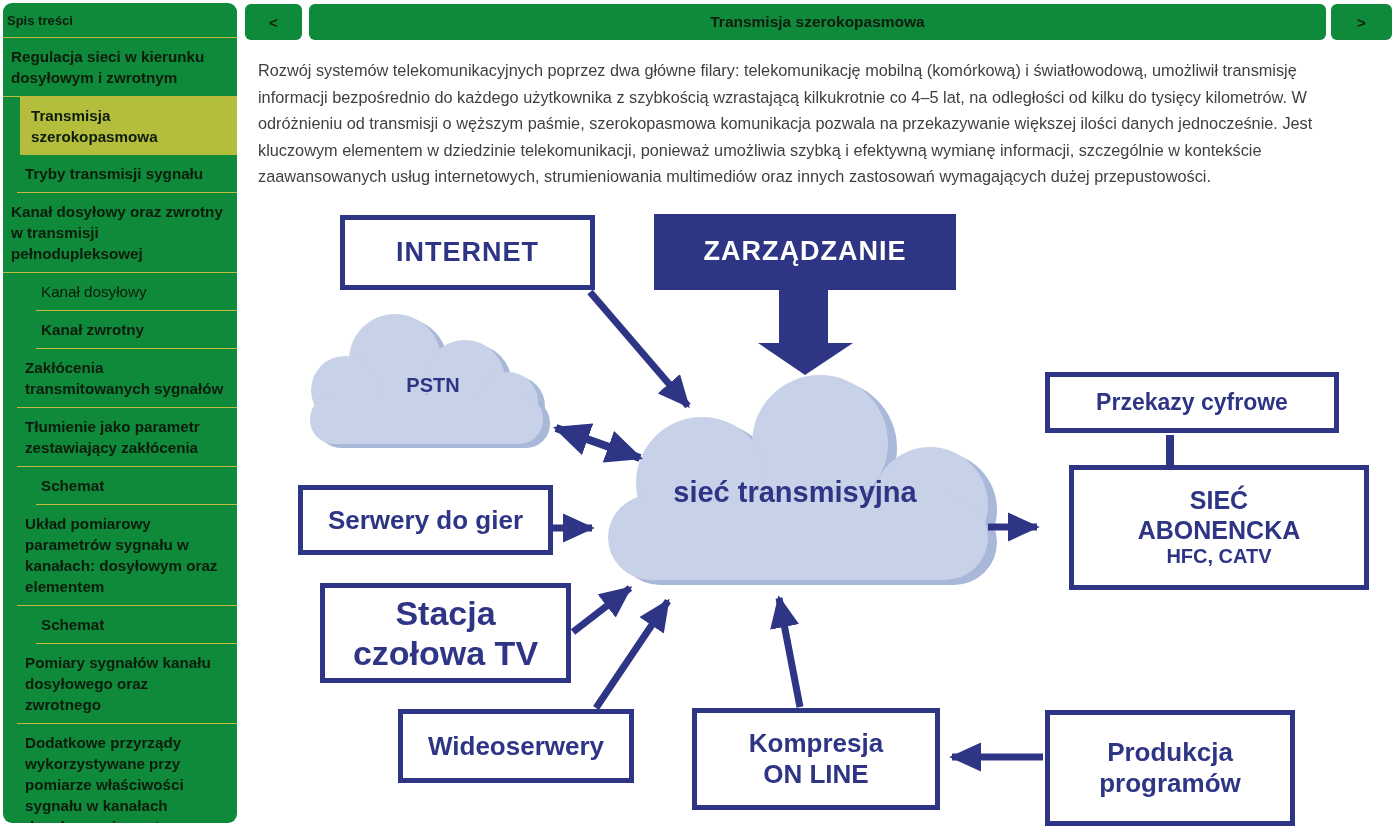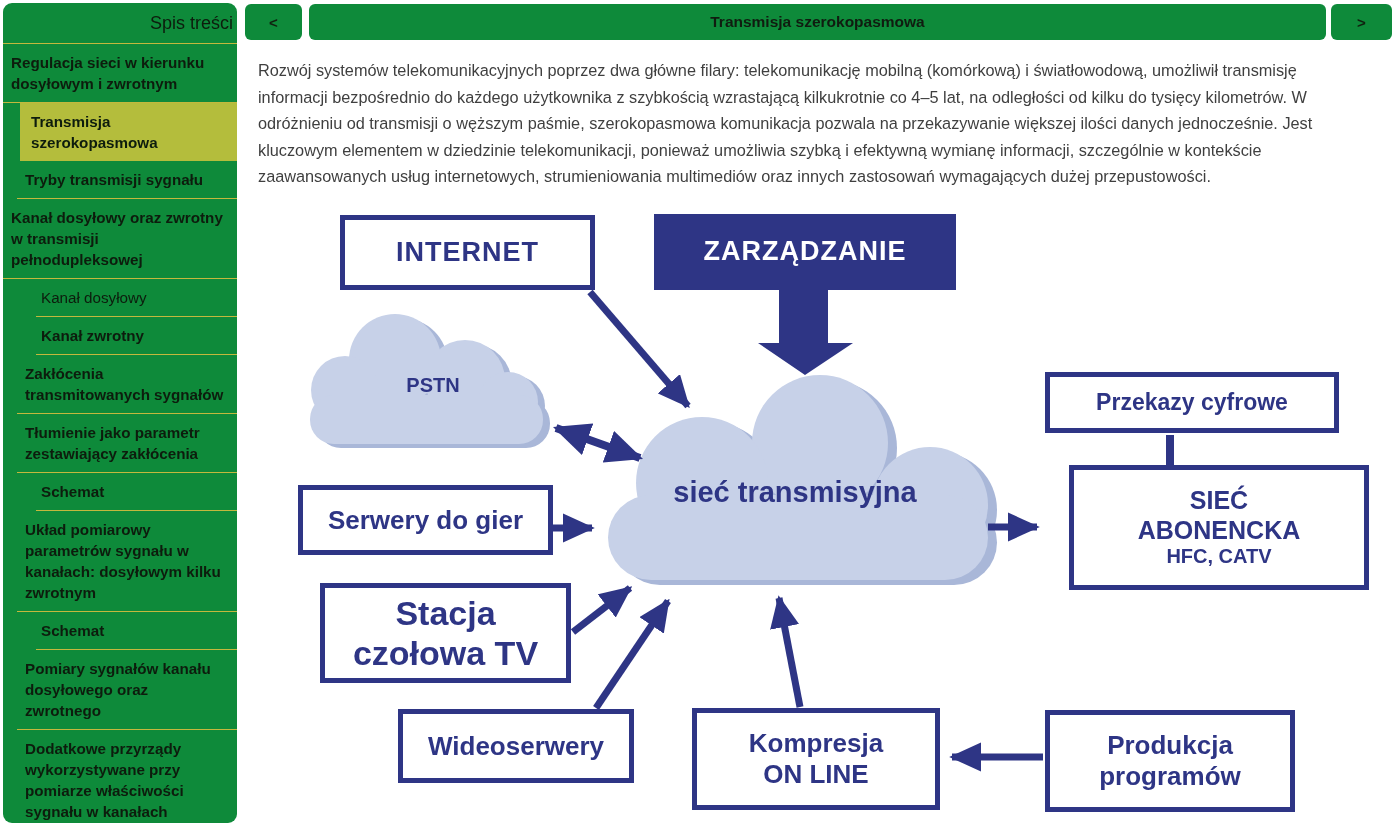--- a/index.html
+++ b/index.html
@@ -17,21 +17,21 @@
     background:#ffffff;
     font-family:"Liberation Sans", sans-serif;
   }
   
   .sidebar{
     position:absolute;left:3px;top:3px;width:234px;height:820px;
     background:var(--green);border-radius:9px;overflow:hidden;
     color:#0d1c0d;
   }
   .toc-title{
-    text-align:right;font-weight:normal;font-size:18px;
+    text-align:left;font-weight:bold;font-size:13px;
     padding:10px 4px 9px;border-bottom:1px solid var(--separator);
   }
   .toc-item{
     font-size:15.2px;font-weight:bold;line-height:21px;
     padding:8px 12px 8px 8px;border-bottom:1px solid var(--separator);
     cursor:pointer;
   }
   .toc-item.lvl1{margin-left:14px;}
   .toc-item.lvl2{margin-left:33px;padding-left:5px;}
   .toc-item.thin{font-weight:normal;}
@@ -71,21 +71,21 @@
   .clabel{
     position:absolute;color:var(--navy);font-weight:bold;text-align:center;
     line-height:1.25;
   }
   #n-internet{left:100px;top:20px;width:255px;height:75px;font-size:27px;letter-spacing:1px;}
   #n-zarzadzanie{left:414px;top:19px;width:302px;height:76px;font-size:27px;letter-spacing:1px;}
   #n-serwery{left:58px;top:290px;width:255px;height:70px;font-size:26px;}
   #n-stacja{left:80px;top:388px;width:251px;height:100px;font-size:34px;}
   #n-wideoserwery{left:158px;top:514px;width:236px;height:74px;font-size:26px;}
   #n-kompresja{left:452px;top:513px;width:248px;height:102px;font-size:26px;}
-  #n-produkcja{left:805px;top:515px;width:250px;height:102px;font-size:26px;}
+  #n-produkcja{left:805px;top:515px;width:250px;height:116px;font-size:26px;}
   #n-przekazy{left:805px;top:177px;width:294px;height:61px;font-size:23px;}
   #n-siec{left:829px;top:270px;width:300px;height:125px;font-size:25px;}
   #n-siec .sub{font-size:20px;}
   #l-pstn{left:115px;top:178px;width:156px;font-size:20px;}
   #l-cloud{left:405px;top:278px;width:300px;font-size:29px;line-height:1.35;}
 </style>
 </head>
 <body>
 
 <div class="sidebar">
@@ -93,21 +93,21 @@
   <div id="toc-list">
       <div class="toc-item lvl0">Regulacja sieci w kierunku dosyłowym i zwrotnym</div>
       <div class="toc-item lvl1 active">Transmisja szerokopasmowa</div>
       <div class="toc-item lvl1">Tryby transmisji sygnału</div>
       <div class="toc-item lvl0">Kanał dosyłowy oraz zwrotny w transmisji pełnodupleksowej</div>
       <div class="toc-item lvl2 thin">Kanał dosyłowy</div>
       <div class="toc-item lvl2">Kanał zwrotny</div>
       <div class="toc-item lvl1">Zakłócenia transmitowanych sygnałów</div>
       <div class="toc-item lvl1">Tłumienie jako parametr zestawiający zakłócenia</div>
       <div class="toc-item lvl2">Schemat</div>
-      <div class="toc-item lvl1">Układ pomiarowy parametrów sygnału w kanałach: dosyłowym kilku zwrotnym</div>
+      <div class="toc-item lvl1">Układ pomiarowy parametrów sygnału w kanałach: dosyłowym oraz elementem</div>
       <div class="toc-item lvl2">Schemat</div>
       <div class="toc-item lvl1">Pomiary sygnałów kanału dosyłowego oraz zwrotnego</div>
       <div class="toc-item lvl1">Dodatkowe przyrządy wykorzystywane przy pomiarze właściwości sygnału w kanałach dosyłowym i zwrotnym</div>
     </div>
 </div>
 
 <button class="nav-btn btn-back">&lt;</button>
 <div class="title-bar">
   <span>Transmisja szerokopasmowa</span>
 </div>

